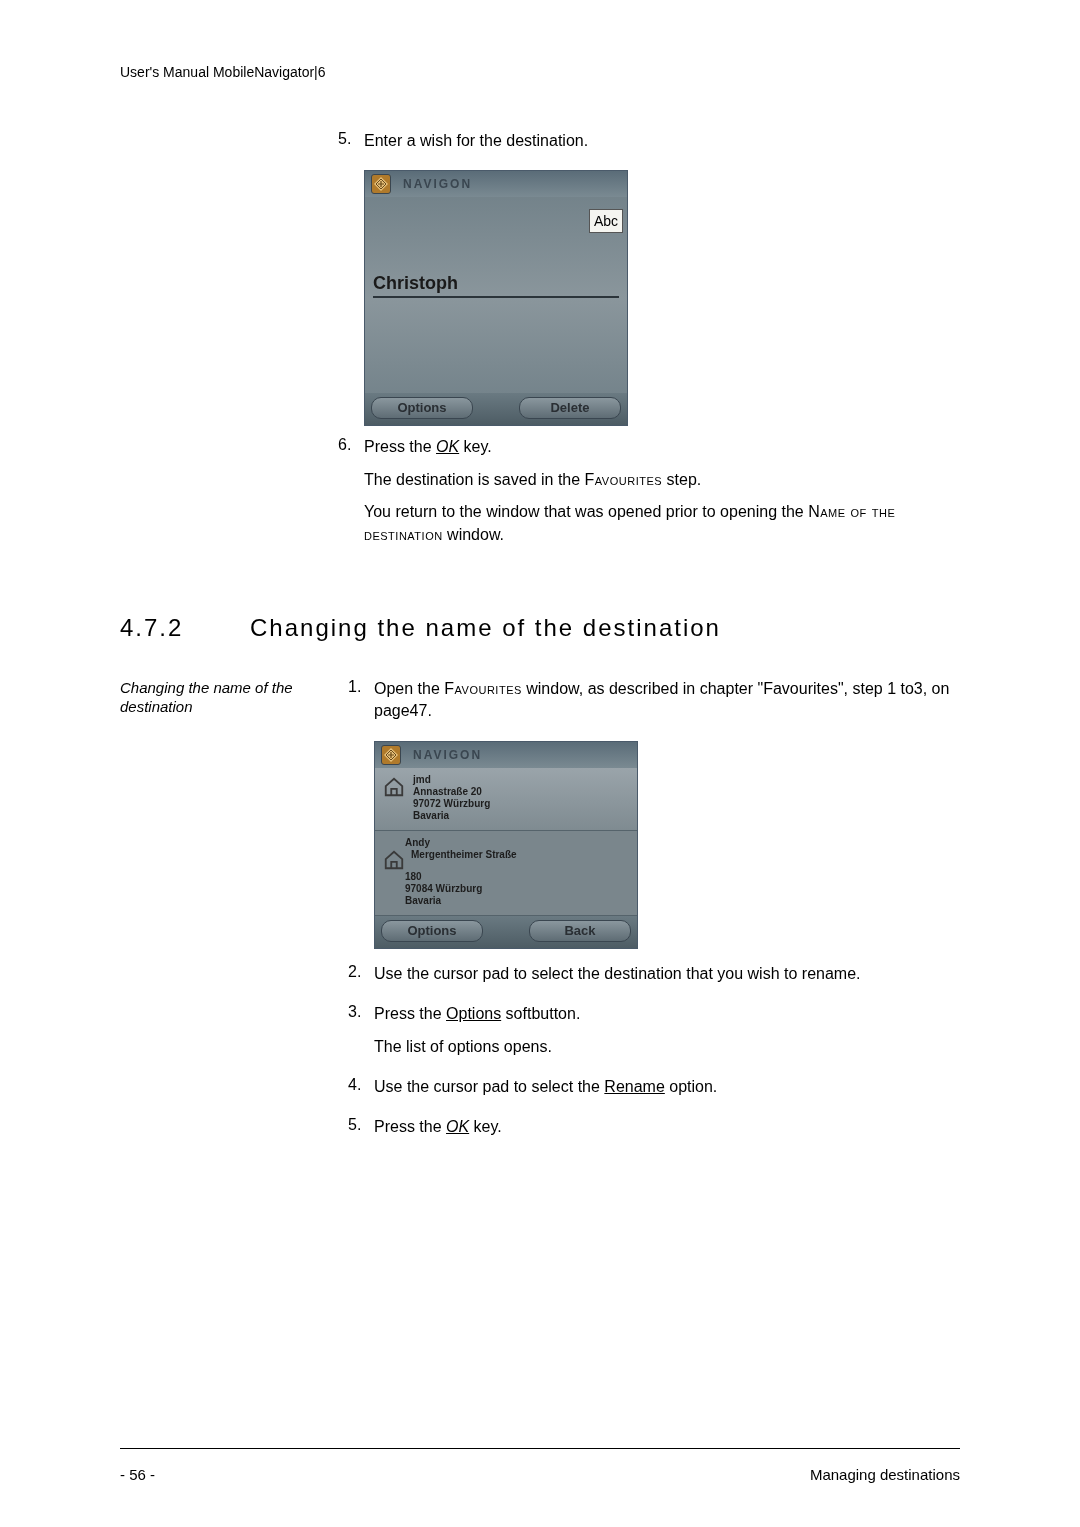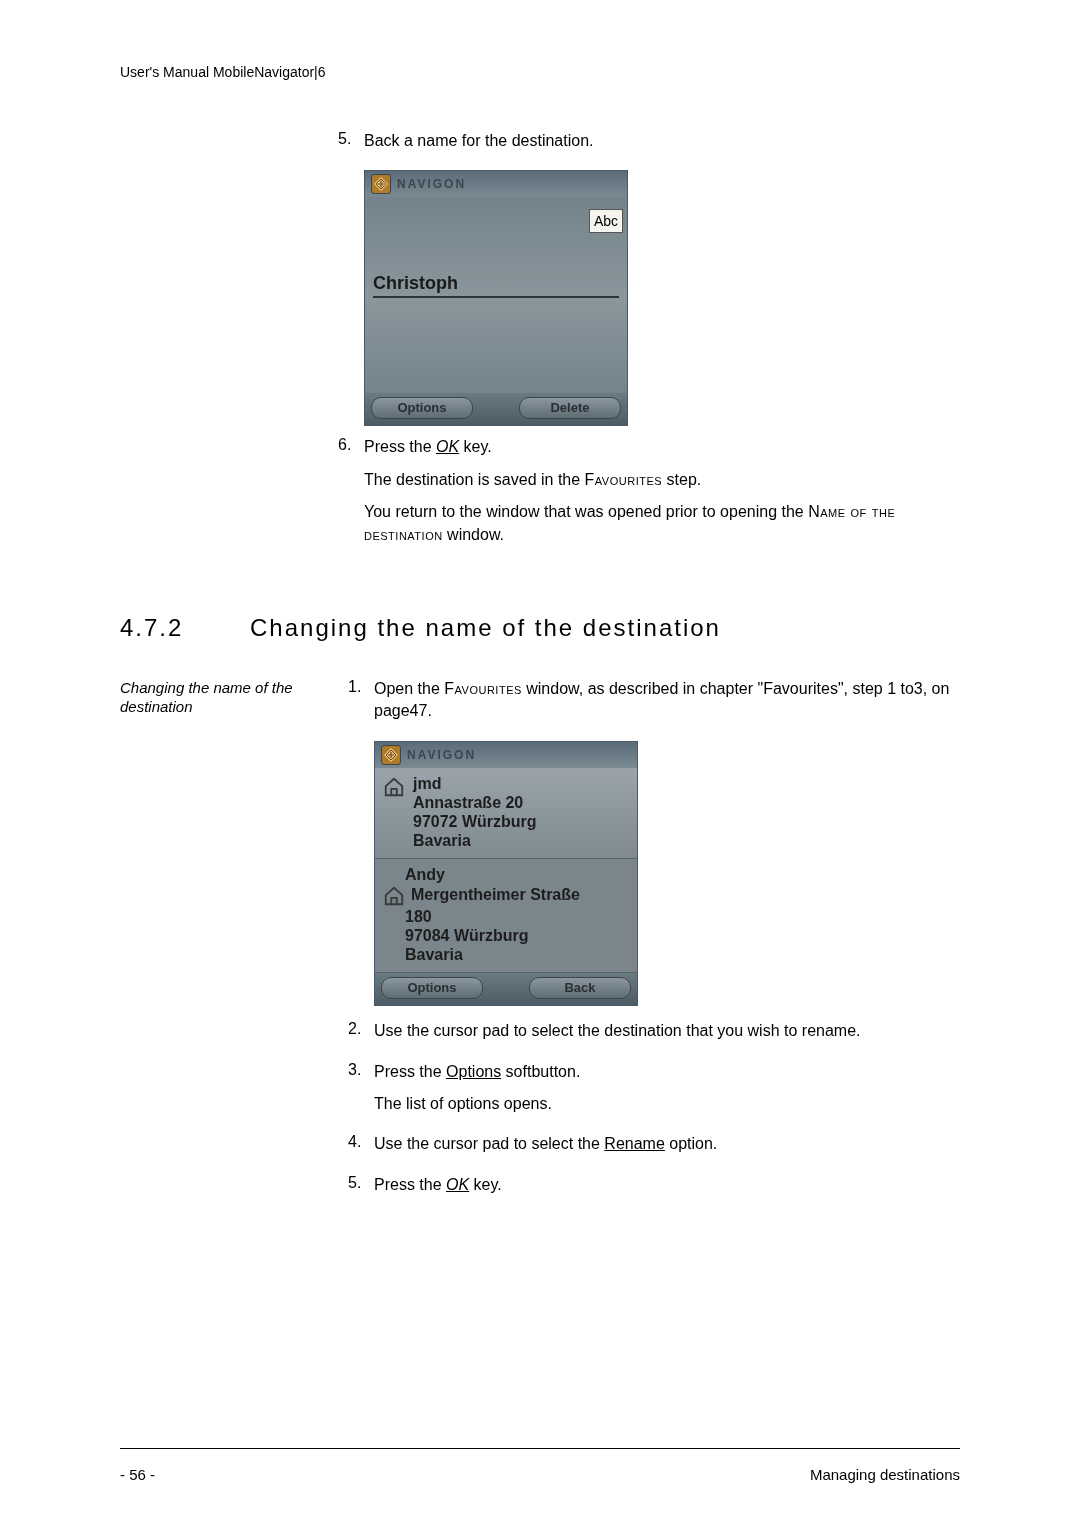--- a/index.html
+++ b/index.html
@@ -103,21 +103,21 @@
   .m-titlebar {
     display: flex;
     align-items: center;
     height: 26px;
     padding: 0 6px;
     background: linear-gradient(#5a6c78, #7a8a92);
   }
   .m-logo {
     display: flex;
     align-items: center;
-    gap: 6px;
+    gap: 12px;
   }
   .cross {
     width: 18px; height: 18px;
     display: flex; align-items: center; justify-content: center;
     background: #b07a2b;
     border-radius: 3px;
     border: 1px solid #3a4650;
   }
   .cross svg { width: 14px; height: 14px; }
   .m-brand {
@@ -183,21 +183,21 @@
     margin: 6px 0 14px 26px;
     background: #7a868c;
     font-family: "Trebuchet MS", Verdana, sans-serif;
   }
   .fav-item {
     padding: 6px 8px 8px 8px;
     border-bottom: 1px solid #55636b;
     display: flex;
     gap: 8px;
     color: #1d1d1d;
-    font-size: 16px;
+    font-size: 10px;
     font-weight: bold;
   }
   .fav-item.selected {
     background: linear-gradient(#9aa4aa, #7f8b91);
   }
   .fav-icon {
     width: 22px; height: 22px;
     flex-shrink: 0;
     margin-top: 2px;
   }
@@ -210,21 +210,21 @@
 
 <div class="page">
 
   <div class="header-line">User's Manual MobileNavigator|6</div>
 
   <div class="main-col">
 
     <div class="step-row">
       <div class="step-num">5.</div>
       <div class="step-body">
-        <p>Back a name for the destination.</p>
+        <p>Enter a wish for the destination.</p>
       </div>
     </div>
 
     <div class="mock1">
       <div class="m-titlebar">
         <div class="m-logo">
           <span class="cross">
             <svg viewBox="0 0 14 14">
                 <path d="M7 0 L14 7 L7 14 L0 7 Z" fill="#e6c07a"></path>
                 <path d="M7 2 L12 7 L7 12 L2 7 Z" fill="none" stroke="#6a4a1a" stroke-width="1"></path>

